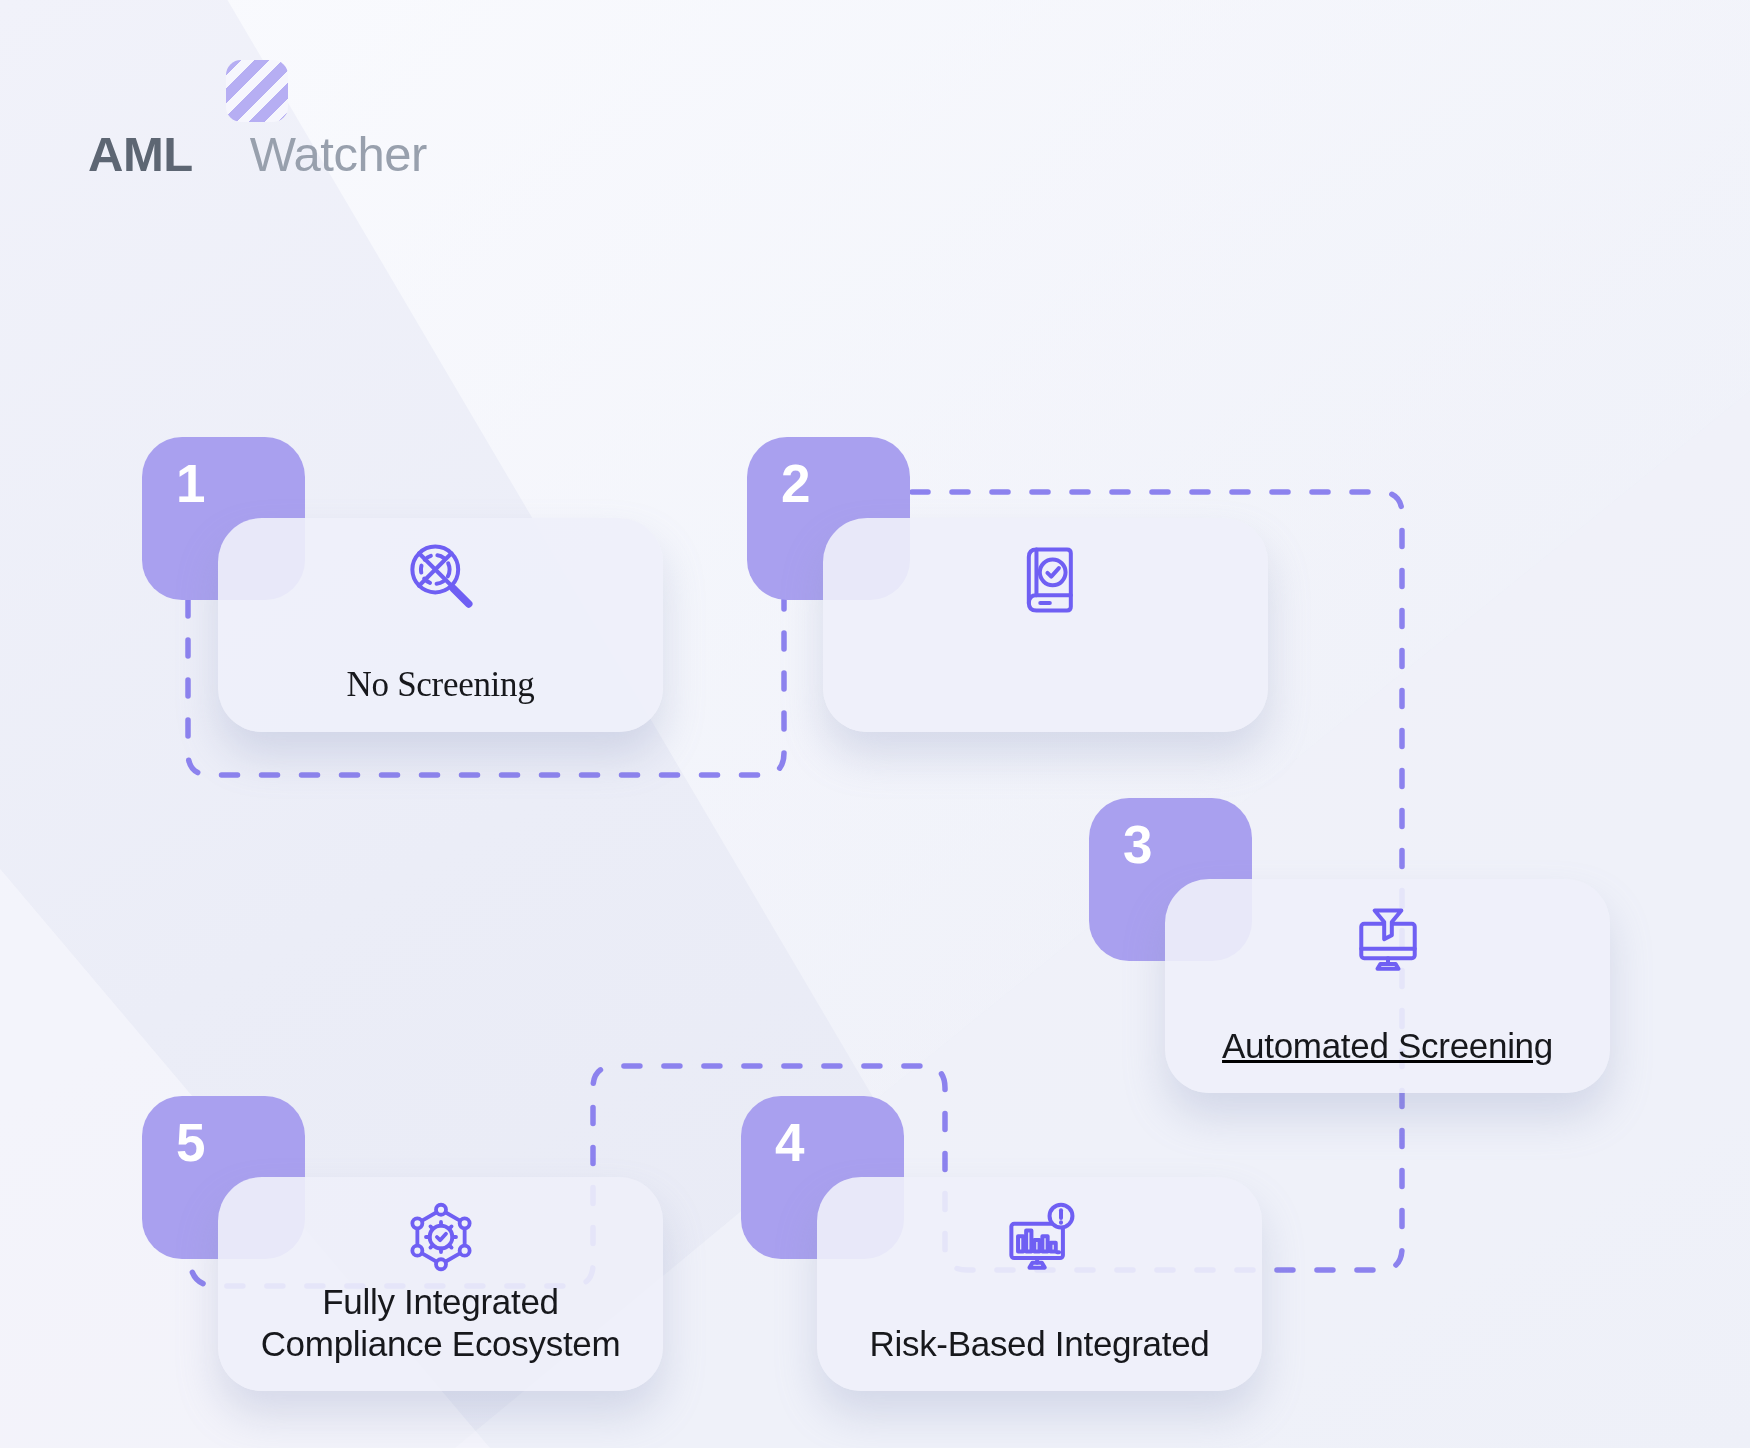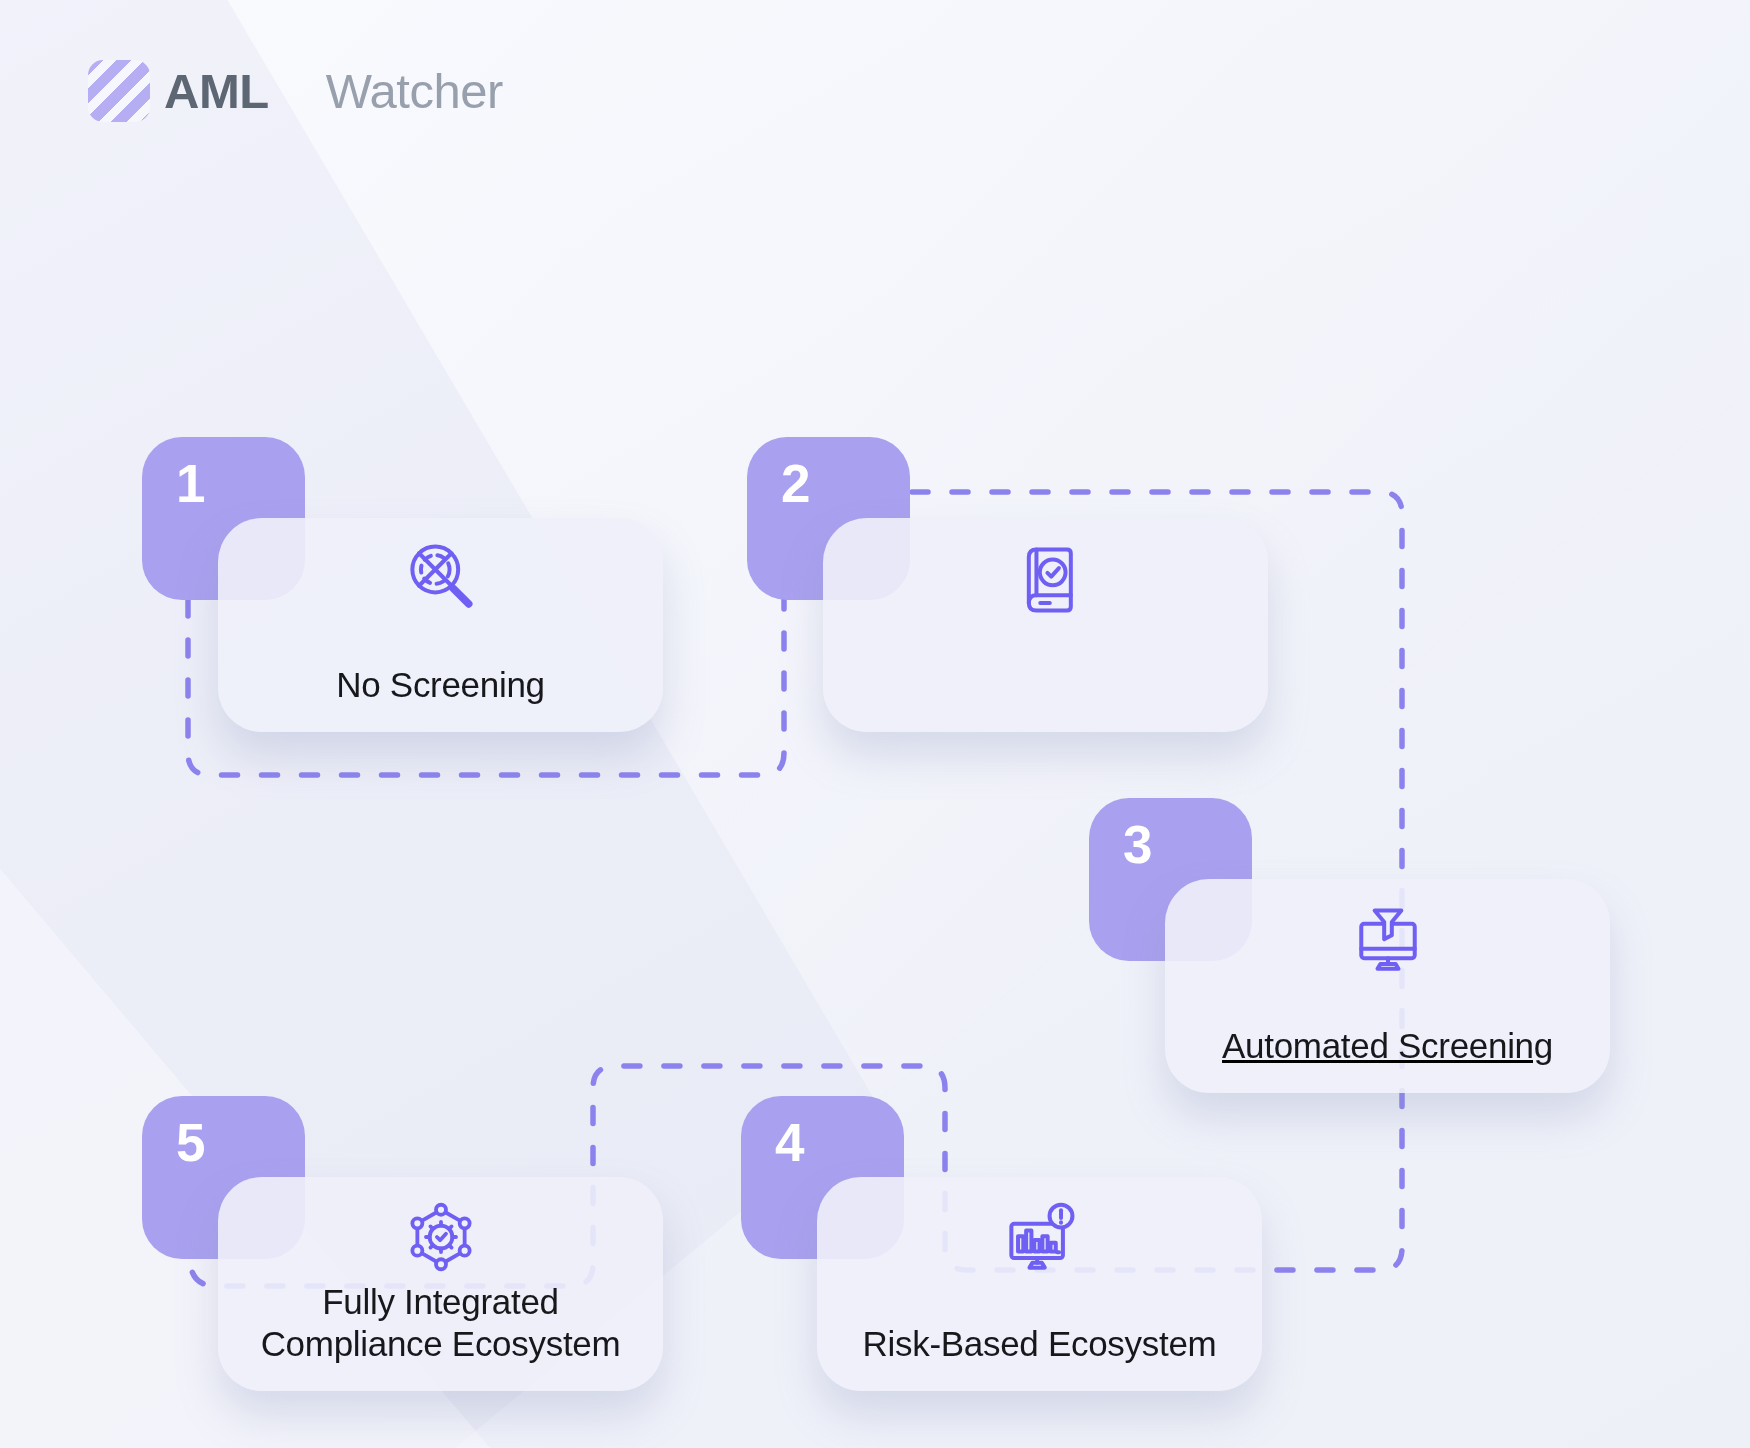--- a/index.html
+++ b/index.html
@@ -16,21 +16,21 @@
     clip-path:polygon(13% 0,100% 0,100% 27%,50% 76%);
   }
   .bg-shape.b{
     background:rgba(248,249,254,.6);
     clip-path:polygon(0 60%,28% 100%,0 100%);
   }
   .bg-shape.c{
     background:rgba(244,245,251,.55);
     clip-path:polygon(50% 76%,100% 27%,100% 100%,26% 100%);
   }
-  .logo{position:absolute;left:88px;top:60px;display:flex;align-items:center;gap:14px;}
+  .logo{position:absolute;left:88px;top:60px;display:flex;align-items:center;gap:4px;flex-direction:column;}
   .logo-mark{
     width:62px;height:62px;border-radius:15px;
     background:repeating-linear-gradient(135deg,#b6aef3 0 11px,#f6f6fd 11px 20px);
   }
   .logo-text{font-size:49px;letter-spacing:-.5px;display:flex;align-items:baseline;gap:9px;}
   .logo-text .bold{font-weight:700;color:#5d6673;}
   .logo-text .light{font-weight:400;color:#98a0ad;margin-left:48px;}
   .title{
     position:absolute;left:210px;top:206px;margin:0;
     font-size:57px;font-weight:800;letter-spacing:-1px;line-height:1.15;
@@ -83,21 +83,21 @@
 
 
   <svg class="connectors" width="1750" height="1448" viewBox="0 0 1750 1448">
     <path d="M 188 600 V 753 Q 188 775 210 775 H 762 Q 784 775 784 753 V 600"></path>
     <path d="M 912 492 H 1380 Q 1402 492 1402 514 V 1248 Q 1402 1270 1380 1270 H 967 Q 945 1270 945 1248 V 1088 Q 945 1066 923 1066 H 615 Q 593 1066 593 1088 V 1264 Q 593 1286 571 1286 H 216 Q 190 1286 190 1258"></path>
   </svg>
 
   <div class="badge" style="left:142px;top:437px;">
     <span>1</span>
   </div>
-  <div class="card" style="left:218px;top:518px;">
+  <div class="card" style="left:218px;top:518px;font-family:Liberation Serif, serif;">
     <div class="icon">
       <svg width="84" height="84" viewBox="0 0 88 88" fill="none" stroke="#6f5ff3" stroke-width="4.2" stroke-linecap="round" stroke-linejoin="round">
         <circle cx="38" cy="33" r="24"></circle>
         <circle cx="38" cy="33" r="15" stroke-dasharray="7.5 7"></circle>
         <path d="M21 16 L55 50 M55 16 L21 50"></path>
         <path d="M57 53 L73 69" stroke-width="8"></path>
       </svg>
     </div>
     <div class="label">No Screening</div>
   </div>
@@ -147,21 +147,21 @@
         <rect x="46.5" y="41" width="5.5" height="16"></rect>
         <rect x="55" y="48" width="5.5" height="9"></rect>
         <path d="M62 58 H64"></path>
         <circle cx="66" cy="20" r="12" fill="#eef0fa"></circle>
         <path d="M66 14 V22"></path>
         <path d="M66 26.5 V27"></path>
         <path d="M41 64 V69"></path>
         <path d="M36 69 H46 L49 74 H33 Z"></path>
       </svg>
     </div>
-    <div class="label">Risk-Based Ecosystem</div>
+    <div class="label">Risk-Based Integrated</div>
   </div>
 
   <div class="badge" style="left:142px;top:1096px;">
     <span>5</span>
   </div>
   <div class="card" style="left:218px;top:1177px;">
     <div class="icon">
       <svg width="80" height="80" viewBox="0 0 88 88" fill="none" stroke="#6f5ff3" stroke-width="4.2" stroke-linecap="round" stroke-linejoin="round">
         <path d="M44 14 L70 29 V59 L44 74 L18 59 V29 Z"></path>
         <circle cx="44" cy="14" r="5.5" fill="#eef0fa"></circle>

